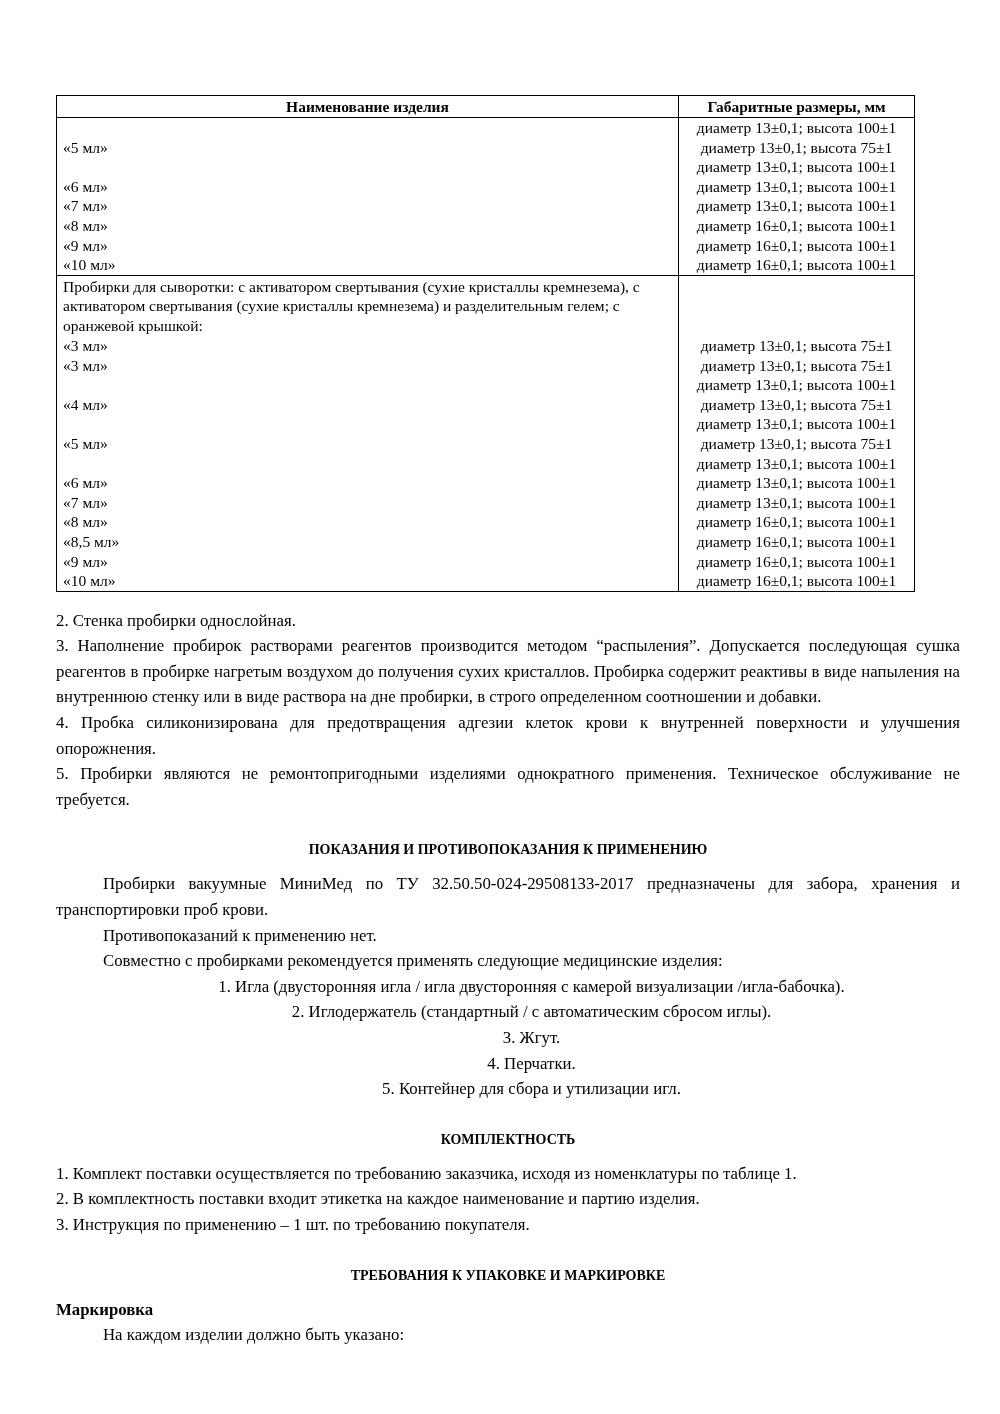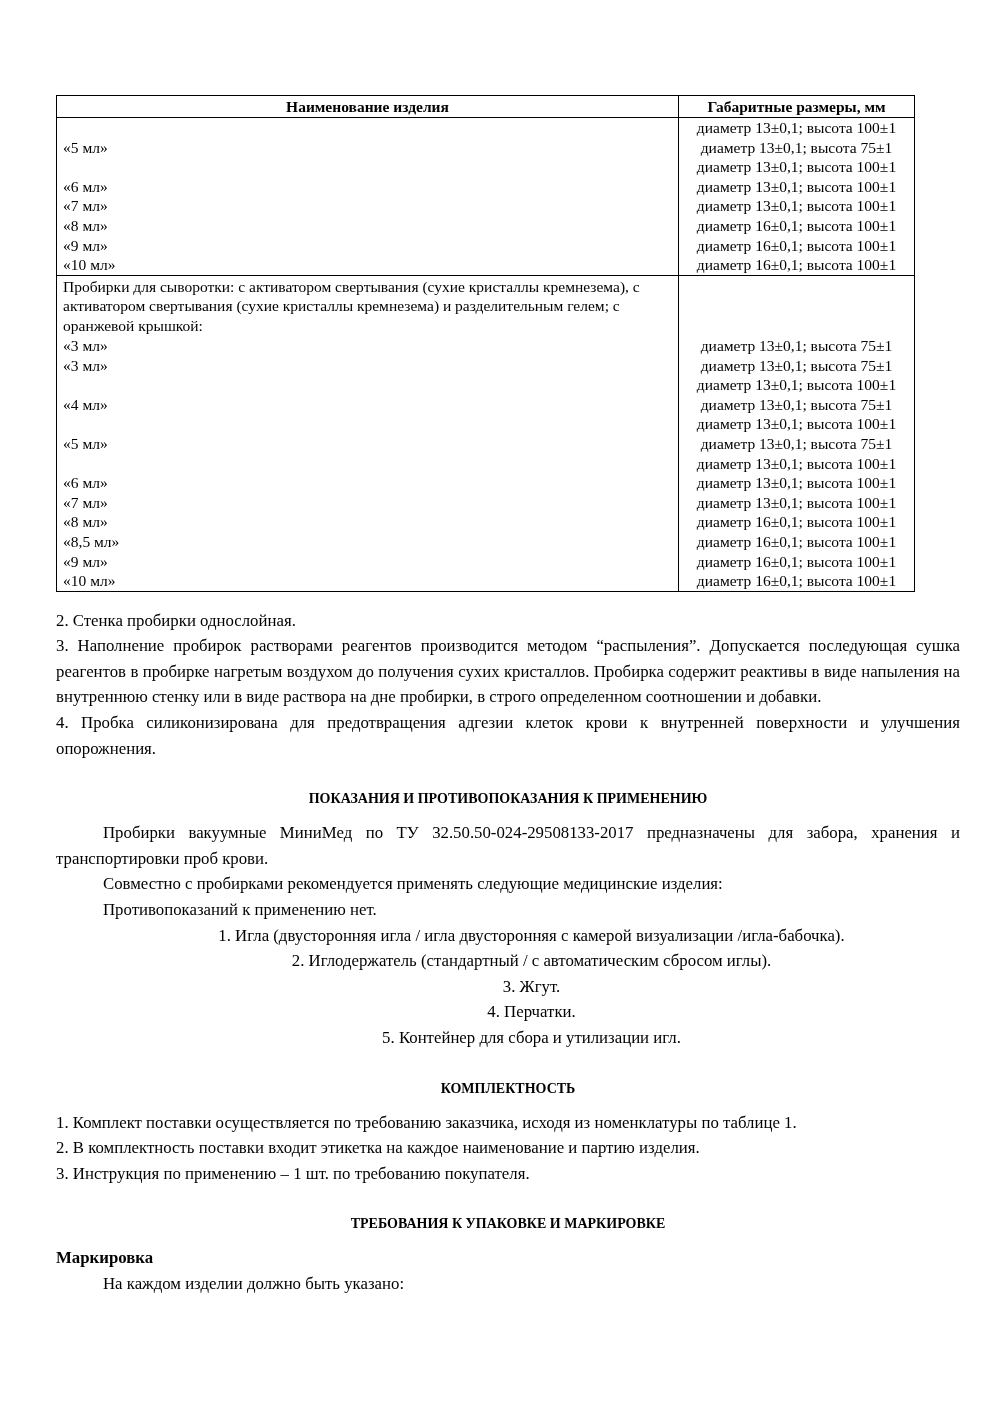--- a/index.html
+++ b/index.html
@@ -160,25 +160,26 @@
           <td class="cell-left">«10 мл»</td>
           <td class="cell-right">диаметр 16±0,1; высота 100±1</td>
         </tr>
       </tbody>
   </table>
 
   <div class="bodytext">
     <p class="para">2. Стенка пробирки однослойная.</p>
     <p class="para">3. Наполнение пробирок растворами реагентов производится методом “распыления”. Допускается последующая сушка реагентов в пробирке нагретым воздухом до получения сухих кристаллов. Пробирка содержит реактивы в виде напыления на внутреннюю стенку или в виде раствора на дне пробирки, в строго определенном соотношении и добавки.</p>
     <p class="para">4. Пробка силиконизирована для предотвращения адгезии клеток крови к внутренней поверхности и улучшения опорожнения.</p>
+    <p class="para">5. Пробирки являются не ремонтопригодными изделиями однократного применения. Техническое обслуживание не требуется.</p>
 
     <div class="heading">ПОКАЗАНИЯ И ПРОТИВОПОКАЗАНИЯ К ПРИМЕНЕНИЮ</div>
     <p class="para indent">Пробирки вакуумные МиниМед по ТУ 32.50.50-024-29508133-2017 предназначены для забора, хранения и транспортировки проб крови.</p>
+    <p class="para indent">Противопоказаний к применению нет.</p>
     <p class="para indent">Совместно с пробирками рекомендуется применять следующие медицинские изделия:</p>
-    <p class="para indent">Противопоказаний к применению нет.</p>
     <div class="listblock">
       <p class="para">1. Игла (двусторонняя игла / игла двусторонняя с камерой визуализации /игла-бабочка).</p>
       <p class="para">2. Иглодержатель (стандартный / с автоматическим сбросом иглы).</p>
       <p class="para">3. Жгут.</p>
       <p class="para">4. Перчатки.</p>
       <p class="para">5. Контейнер для сбора и утилизации игл.</p>
     </div>
 
     <div class="heading">КОМПЛЕКТНОСТЬ</div>
     <p class="para">1. Комплект поставки осуществляется по требованию заказчика, исходя из номенклатуры по таблице 1.</p>

